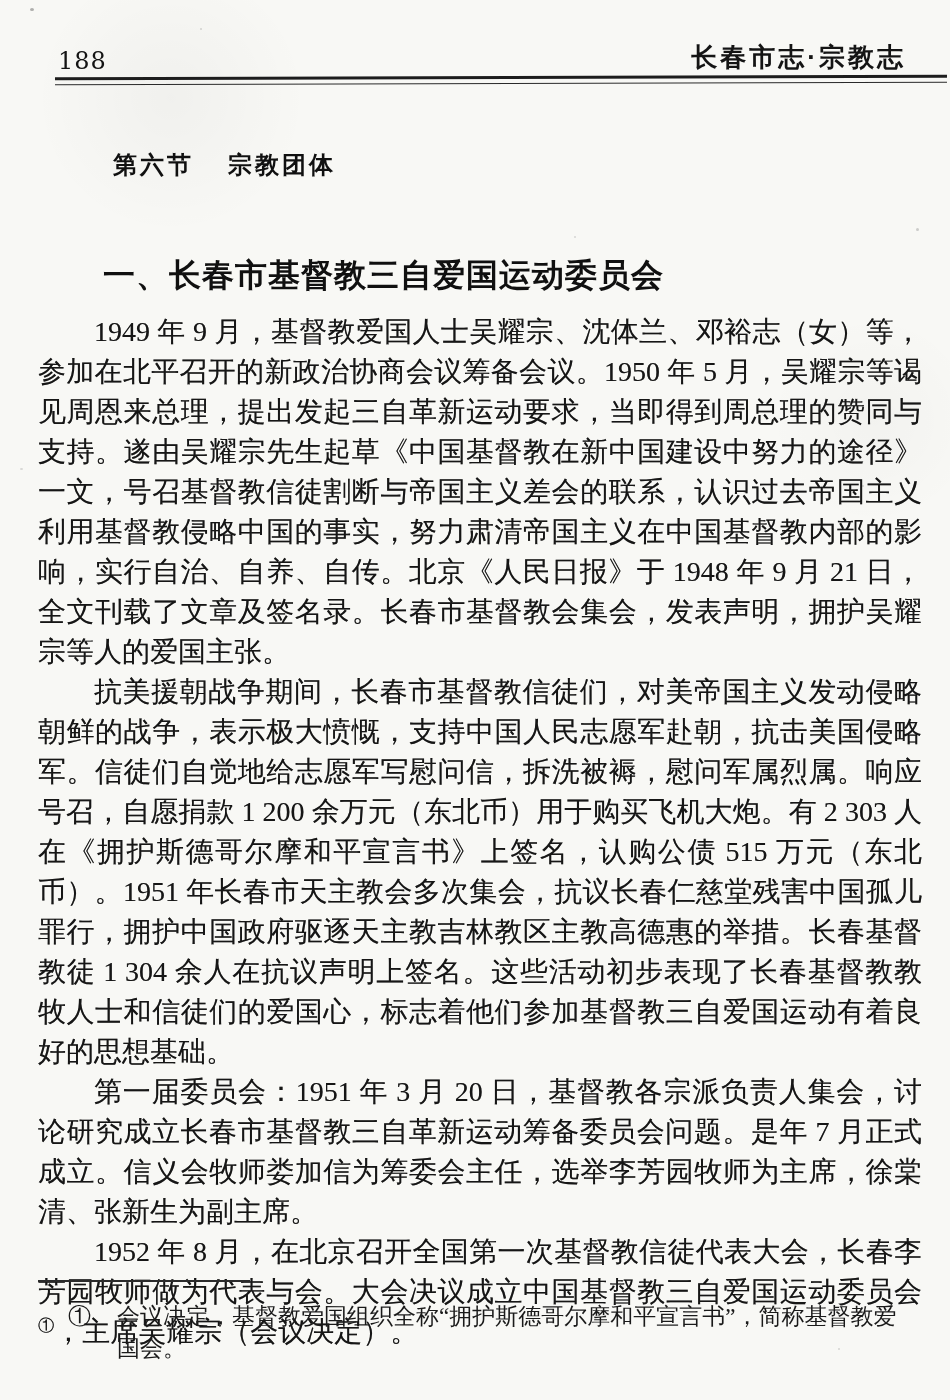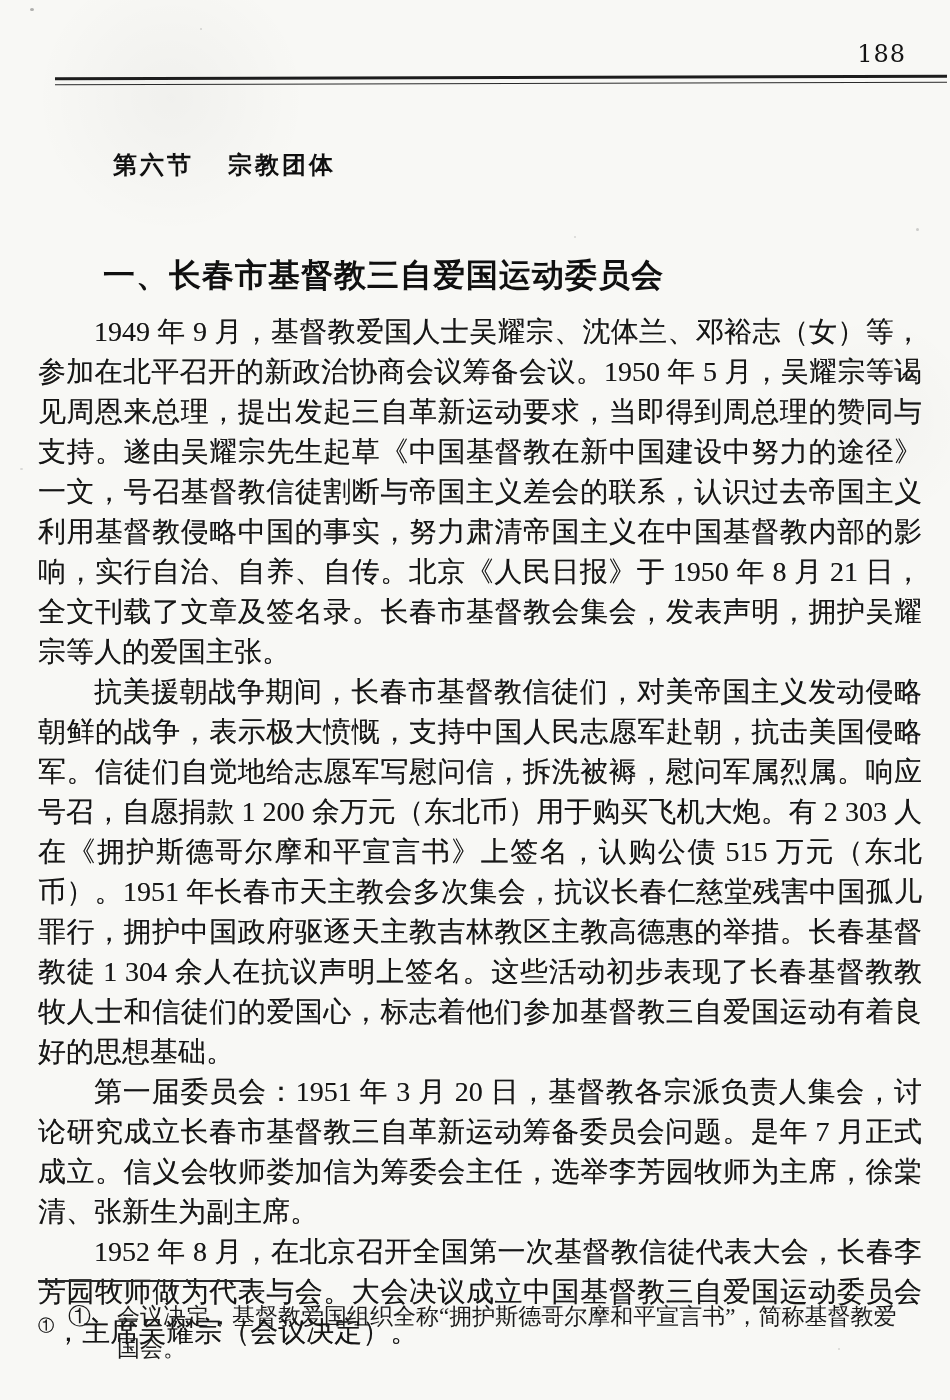--- a/index.html
+++ b/index.html
@@ -21,21 +21,21 @@
       radial-gradient(circle at 92% 30%, rgba(0,0,0,0.025), transparent 8%),
       #f8f8f5;
   }
   
   .page-header {
     position: absolute;
     top: 40px;
     left: 58px;
     right: 44px;
     display: flex;
-    justify-content: flex-end;
+    justify-content: space-between;
     align-items: flex-end;
   }
   .page-number {
     font-size: 24px;
     letter-spacing: 1px;
     font-family: "DejaVu Serif", serif;
   }
   .running-title {
     font-size: 26px;
     font-weight: 700;
@@ -131,31 +131,32 @@
   .sp6 { left: 838px; top: 1348px; width: 2px; height: 2px; opacity:.5; }
   .sp7 { left: 574px; top: 236px;  width: 2px; height: 2px; opacity:.45; }
 </style>
 </head>
 <body>
 
 <div class="page">
 
   <div class="page-header">
     <span class="page-number">188</span>
+    <span class="running-title">长春市志·宗教志</span>
   </div>
   <div class="header-rule"></div>
 
   <h1 class="section-title">
     <span class="section-number">第六节</span><span class="section-name">宗教团体</span>
   </h1>
 
   <h2 class="subsection-title">一、长春市基督教三自爱国运动委员会</h2>
 
   <div class="body-text">
-    <p>1949 年 9 月，基督教爱国人士吴耀宗、沈体兰、邓裕志（女）等，参加在北平召开的新政治协商会议筹备会议。1950 年 5 月，吴耀宗等谒见周恩来总理，提出发起三自革新运动要求，当即得到周总理的赞同与支持。遂由吴耀宗先生起草《中国基督教在新中国建设中努力的途径》一文，号召基督教信徒割断与帝国主义差会的联系，认识过去帝国主义利用基督教侵略中国的事实，努力肃清帝国主义在中国基督教内部的影响，实行自治、自养、自传。北京《人民日报》于 1950 年 8 月 21 日，全文刊载了文章及签名录。长春市基督教会集会，发表声明，拥护吴耀宗等人的爱国主张。</p>
+    <p>1949 年 9 月，基督教爱国人士吴耀宗、沈体兰、邓裕志（女）等，参加在北平召开的新政治协商会议筹备会议。1950 年 5 月，吴耀宗等谒见周恩来总理，提出发起三自革新运动要求，当即得到周总理的赞同与支持。遂由吴耀宗先生起草《中国基督教在新中国建设中努力的途径》一文，号召基督教信徒割断与帝国主义差会的联系，认识过去帝国主义利用基督教侵略中国的事实，努力肃清帝国主义在中国基督教内部的影响，实行自治、自养、自传。北京《人民日报》于 1948 年 9 月 21 日，全文刊载了文章及签名录。长春市基督教会集会，发表声明，拥护吴耀宗等人的爱国主张。</p>
     <p>抗美援朝战争期间，长春市基督教信徒们，对美帝国主义发动侵略朝鲜的战争，表示极大愤慨，支持中国人民志愿军赴朝，抗击美国侵略军。信徒们自觉地给志愿军写慰问信，拆洗被褥，慰问军属烈属。响应号召，自愿捐款 1 200 余万元（东北币）用于购买飞机大炮。有 2 303 人在《拥护斯德哥尔摩和平宣言书》上签名，认购公债 515 万元（东北币）。1951 年长春市天主教会多次集会，抗议长春仁慈堂残害中国孤儿罪行，拥护中国政府驱逐天主教吉林教区主教高德惠的举措。长春基督教徒 1 304 余人在抗议声明上签名。这些活动初步表现了长春基督教教牧人士和信徒们的爱国心，标志着他们参加基督教三自爱国运动有着良好的思想基础。</p>
     <p>第一届委员会：1951 年 3 月 20 日，基督教各宗派负责人集会，讨论研究成立长春市基督教三自革新运动筹备委员会问题。是年 7 月正式成立。信义会牧师娄加信为筹委会主任，选举李芳园牧师为主席，徐棠清、张新生为副主席。</p>
     <p><span>1952 年 8 月，在北京召开全国第一次基督教信徒代表大会，长春李芳园牧师做为代表与会。大会决议成立中国基督教三自爱国运动委员会</span><sup class="note-sup">①</sup><span>，主席吴耀宗（会议决定）。</span></p>
   </div>
 
   <div class="footnote-rule"></div>
   <div class="footnote">
     <span class="footnote-marker">①</span>
     <span class="footnote-text">会议决定，基督教爱国组织全称“拥护斯德哥尔摩和平宣言书”，简称基督教爱国会。</span>
   </div>

